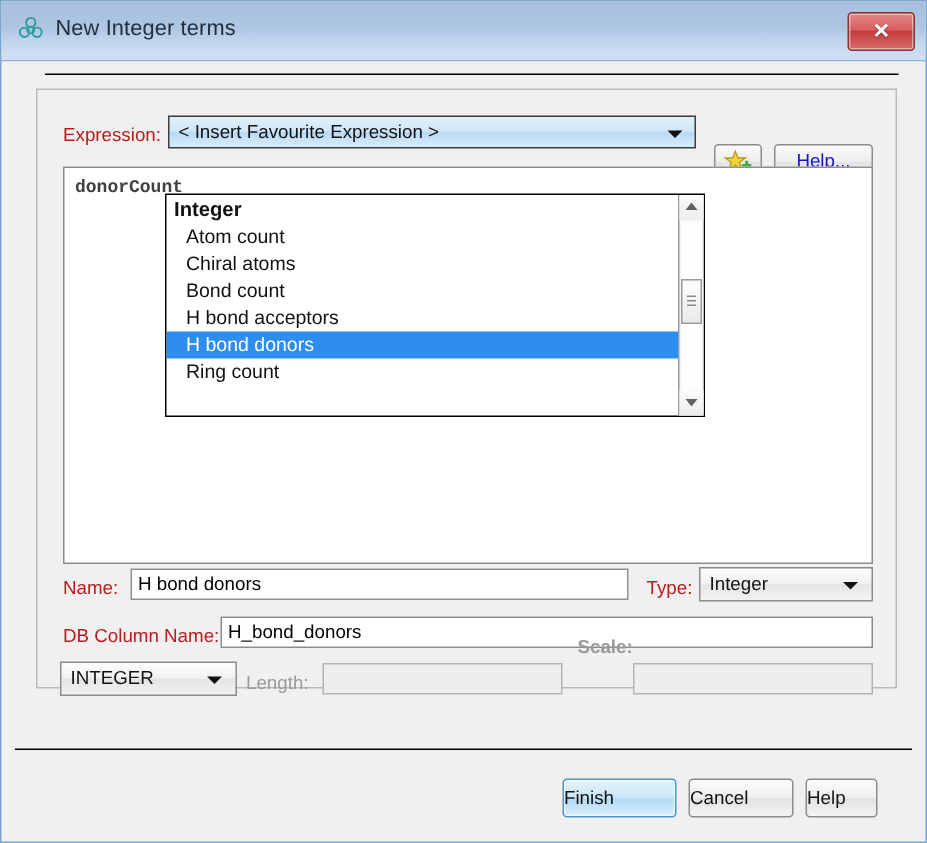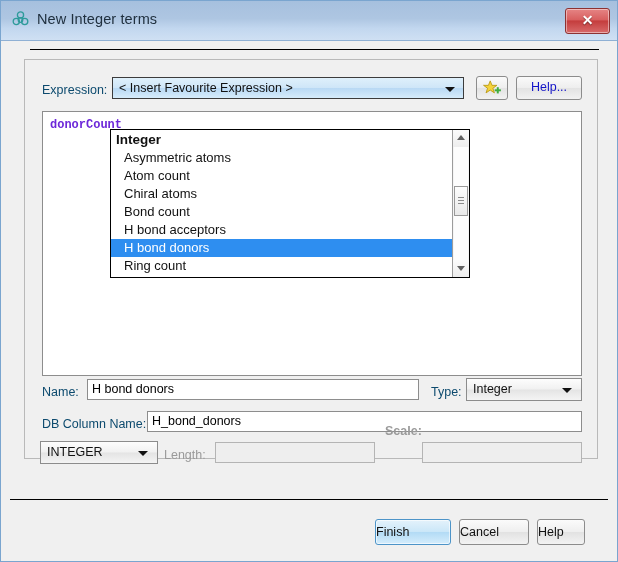--- a/index.html
+++ b/index.html
@@ -90,21 +90,21 @@
     left: 22px; top: 18px;
     width: 574px;
     height: 400px;
     border: 1px solid #b9b9b9;
     background: #f0f0f0;
     box-sizing: border-box;
   }
 
   .lbl {
     font-size: 12.5px;
-    color: #0c4a6e;
+    color: #b91c1c;
     white-space: nowrap;
   }
   .lbl.disabled { color: #9a9a9a; }
 
   
   #expr-label {
     position: absolute;
     left: 17px; top: 23px;
   }
   #expr-combo {
@@ -132,20 +132,21 @@
     border-top: 5px solid #111111;
   }
 
   .tool-btn {
     position: absolute;
     box-sizing: border-box;
     border: 1px solid #8c8c8c;
     border-radius: 3px;
     background: linear-gradient(to bottom, #fafafa 0%, #eeeeee 48%, #e3e3e3 52%, #f2f2f2 100%);
     cursor: pointer;
+    margin-top: 20px;
   }
   #fav-button {
     left: 451px; top: 16px;
     width: 32px; height: 24px;
   }
   #help-btn-top {
     left: 491px; top: 16px;
     width: 66px; height: 24px;
   }
   #help-btn-top .t {
@@ -166,21 +167,21 @@
     border: 1px solid #8d8d8d;
     overflow: hidden;
     cursor: text;
   }
   #editor .code {
     position: absolute;
     left: 7px; top: 6px;
     font-family: "Liberation Mono", monospace;
     font-size: 12px;
     font-weight: bold;
-    color: #6d28d9;
+    color: #404040;
     white-space: pre;
   }
 
   
   #name-label { position: absolute; left: 17px; top: 325px; }
   #name-input {
     position: absolute;
     left: 62px; top: 319px;
     width: 332px; height: 21px;
     box-sizing: border-box;
@@ -474,21 +475,20 @@
     <div id="btn-cancel" class="dlg-btn">
       <div class="t">Cancel</div>
     </div>
     <div id="btn-help" class="dlg-btn">
       <div class="t">Help</div>
     </div>
 
     <div id="dropdown">
       <div id="dropdown-list">
           <div class="dd-item group">Integer</div>
-          <div class="dd-item child">Asymmetric atoms</div>
           <div class="dd-item child">Atom count</div>
           <div class="dd-item child">Chiral atoms</div>
           <div class="dd-item child">Bond count</div>
           <div class="dd-item child">H bond acceptors</div>
           <div class="dd-item child selected">H bond donors</div>
           <div class="dd-item child">Ring count</div>
         </div>
       <div id="dd-scrollbar">
         <div id="sb-track-upper"></div>
         <div id="sb-track-lower"></div>

